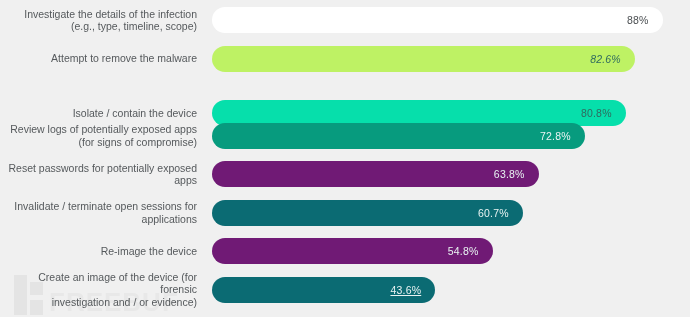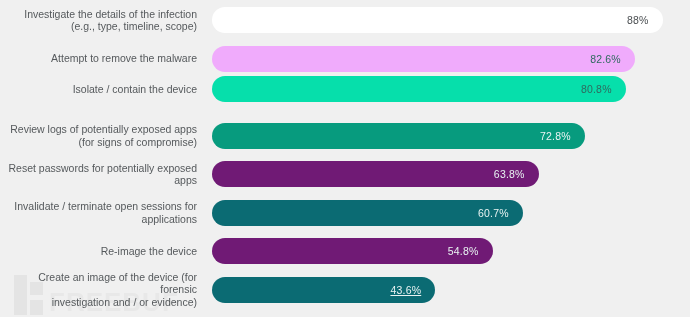--- a/index.html
+++ b/index.html
@@ -141,26 +141,26 @@
 (e.g., type, timeline, scope)</div>
         <div class="bar-area">
           <div class="bar dark-text" style="background: rgb(255, 255, 255); width: 450.56px;">
             <span class="bar-value" style="color: rgb(74, 78, 81);">88%</span>
           </div>
         </div>
       </div>
       <div class="row" style="top: 41.5px;">
         <div class="row-label">Attempt to remove the malware</div>
         <div class="bar-area">
-          <div class="bar dark-text" style="background: #f0abfc; width: 422.912px;">
+          <div class="bar dark-text" style="background: #bef264; width: 422.912px; font-style: italic;">
             <span class="bar-value" style="color: rgb(47, 106, 95);">82.6%</span>
           </div>
         </div>
       </div>
-      <div class="row" style="top: 72px;">
+      <div class="row" style="top: 96px;">
         <div class="row-label">Isolate / contain the device</div>
         <div class="bar-area">
           <div class="bar dark-text" style="background: rgb(6, 223, 171); width: 413.696px;">
             <span class="bar-value" style="color: rgb(47, 106, 95);">80.8%</span>
           </div>
         </div>
       </div>
       <div class="row" style="top: 118.5px;">
         <div class="row-label">Review logs of potentially exposed apps
 (for signs of compromise)</div>

